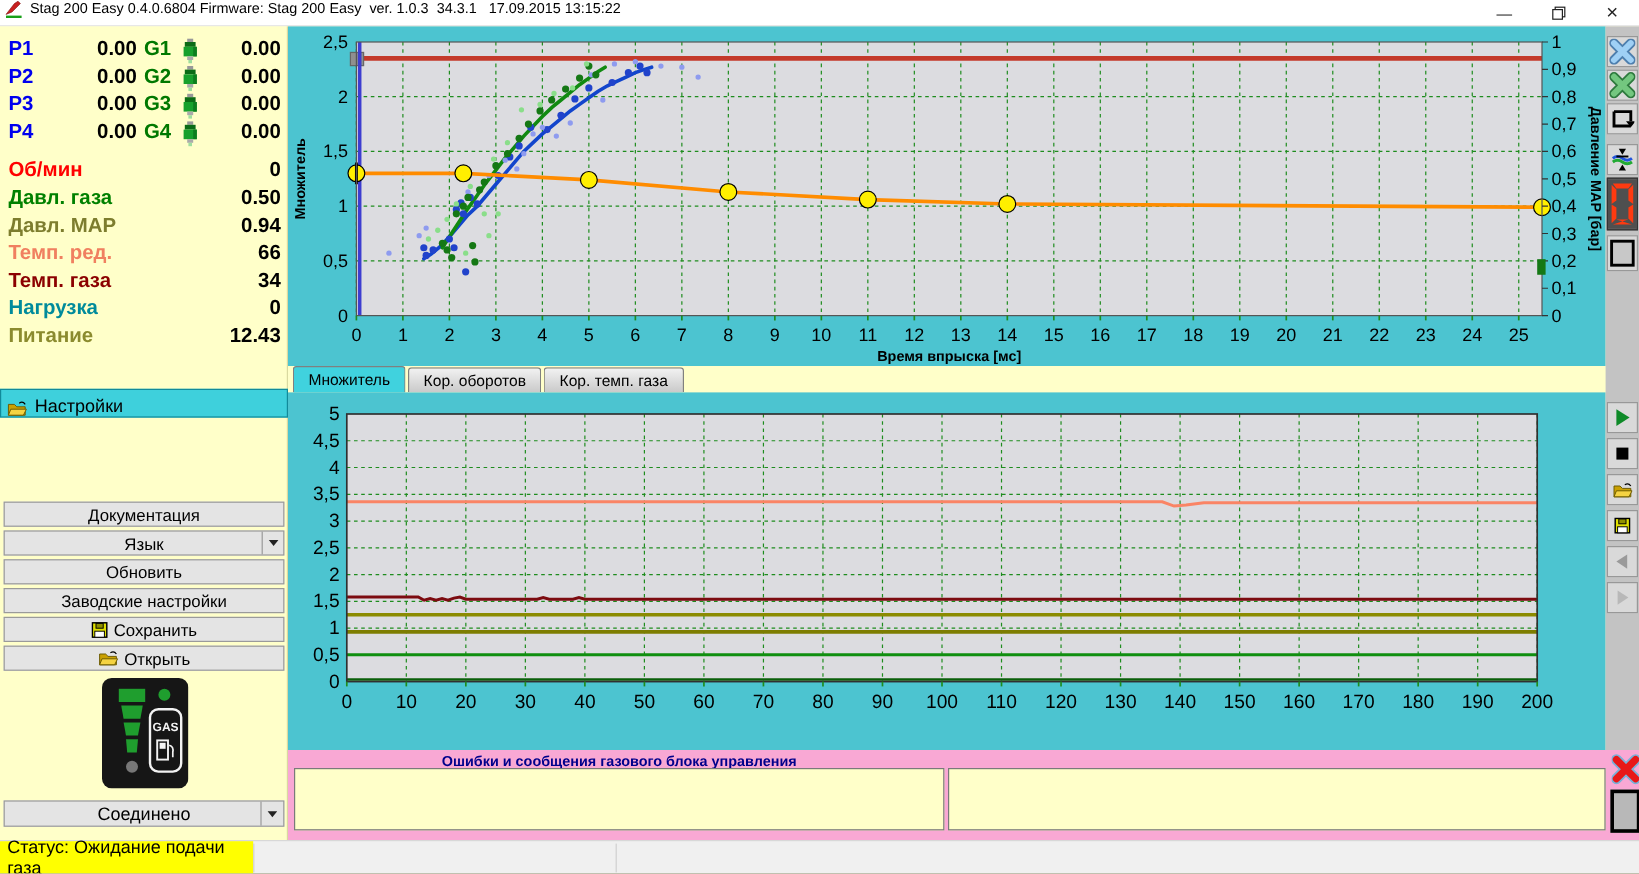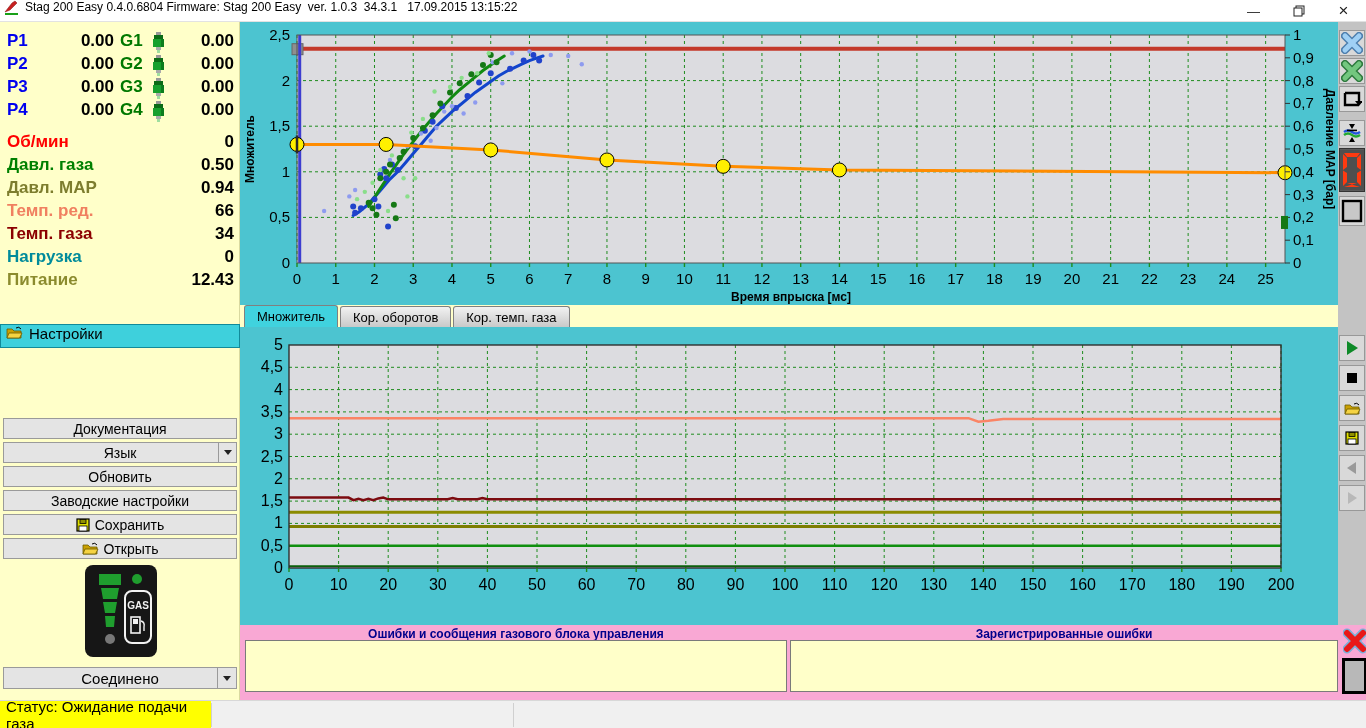--- a/index.html
+++ b/index.html
@@ -18,21 +18,21 @@
   .inj-row{position:absolute;left:0;width:240px;height:23px;font-size:17px;font-weight:bold;}
   .inj-row .plab{position:absolute;left:7px;color:#0000ee;text-align:right;}
   .inj-row .pval{position:absolute;left:30px;width:84px;text-align:right;color:#000;}
   .inj-row .glab{position:absolute;left:120px;color:#007800;}
   .inj-row .gicon{position:absolute;left:152px;top:1px;}
   .inj-row .gval{position:absolute;left:150px;width:84px;text-align:right;color:#000;}
   .param-row{position:absolute;left:0;width:240px;height:23px;font-size:17px;font-weight:bold;}
   .param-row .lab{position:absolute;left:7px;}
   .param-row .val{position:absolute;right:6px;color:#000;}
 
-  .settings-header{position:absolute;left:0;top:302px;width:240px;height:24px;background:#3ed0dc;border:1px solid #118a9a;display:flex;align-items:flex-start;font-size:15px;color:#000;cursor:default;}
+  .settings-header{position:absolute;left:0;top:302px;width:240px;height:24px;background:#3ed0dc;border:1px solid #118a9a;display:flex;align-items:flex-end;font-size:15px;color:#000;cursor:default;}
   .settings-header .ic{margin:0 6px 0 5px;display:inline-block;height:13px;}
 
   .lbtn{position:absolute;left:3px;width:234px;height:21px;background:#e4e4e4;border:1px solid #9a9a9a;font-size:14px;color:#000;display:flex;align-items:center;justify-content:center;}
   .lbtn .ic{display:inline-block;height:13px;margin-right:5px;}
   .lbtn .dd{position:absolute;right:0;top:0;width:18px;height:19px;border-left:1px solid #9a9a9a;display:flex;align-items:center;justify-content:center;}
   .dd-tri{width:0;height:0;border-left:4px solid transparent;border-right:4px solid transparent;border-top:5px solid #222;}
 
   .gas-panel{position:absolute;left:85px;top:543px;width:72px;height:92px;}
   .connect{position:absolute;left:3px;top:645px;width:234px;height:22px;background:#e4e4e4;border:1px solid #9a9a9a;font-size:15px;display:flex;align-items:center;justify-content:center;}
   .connect .dd{position:absolute;right:0;top:0;width:19px;height:20px;border-left:1px solid #9a9a9a;display:flex;align-items:center;justify-content:center;}
@@ -636,21 +636,20 @@
       <div class="tbtn" style="left: 1339px; top: 485px;">
         <svg width="18" height="18">
           <polygon points="5,3 5,15 14,9" fill="#b8b8b8"></polygon>
         </svg>
       </div>
     </div>
 
   <div class="err-region">
     <div class="err-title" style="left:5px;width:542px;">Ошибки и сообщения газового блока управления</div>
     <div class="err-box" style="left:5px;width:542px;"></div>
-    <div class="err-title" style="left:550px;width:548px;">Зарегистрированные ошибки</div>
     <div class="err-box" style="left:550px;width:548px;"></div>
     <div class="del-btn">
       <svg width="24" height="26">
           <path d="M4,5 L20,21 M20,5 L4,21" stroke="#7ab0d8" stroke-width="9" stroke-linecap="round"></path>
           <path d="M4,5 L20,21 M20,5 L4,21" stroke="#e81818" stroke-width="6" stroke-linecap="round"></path>
         </svg>
     </div>
     <div class="frame-btn2"></div>
   </div>
 

